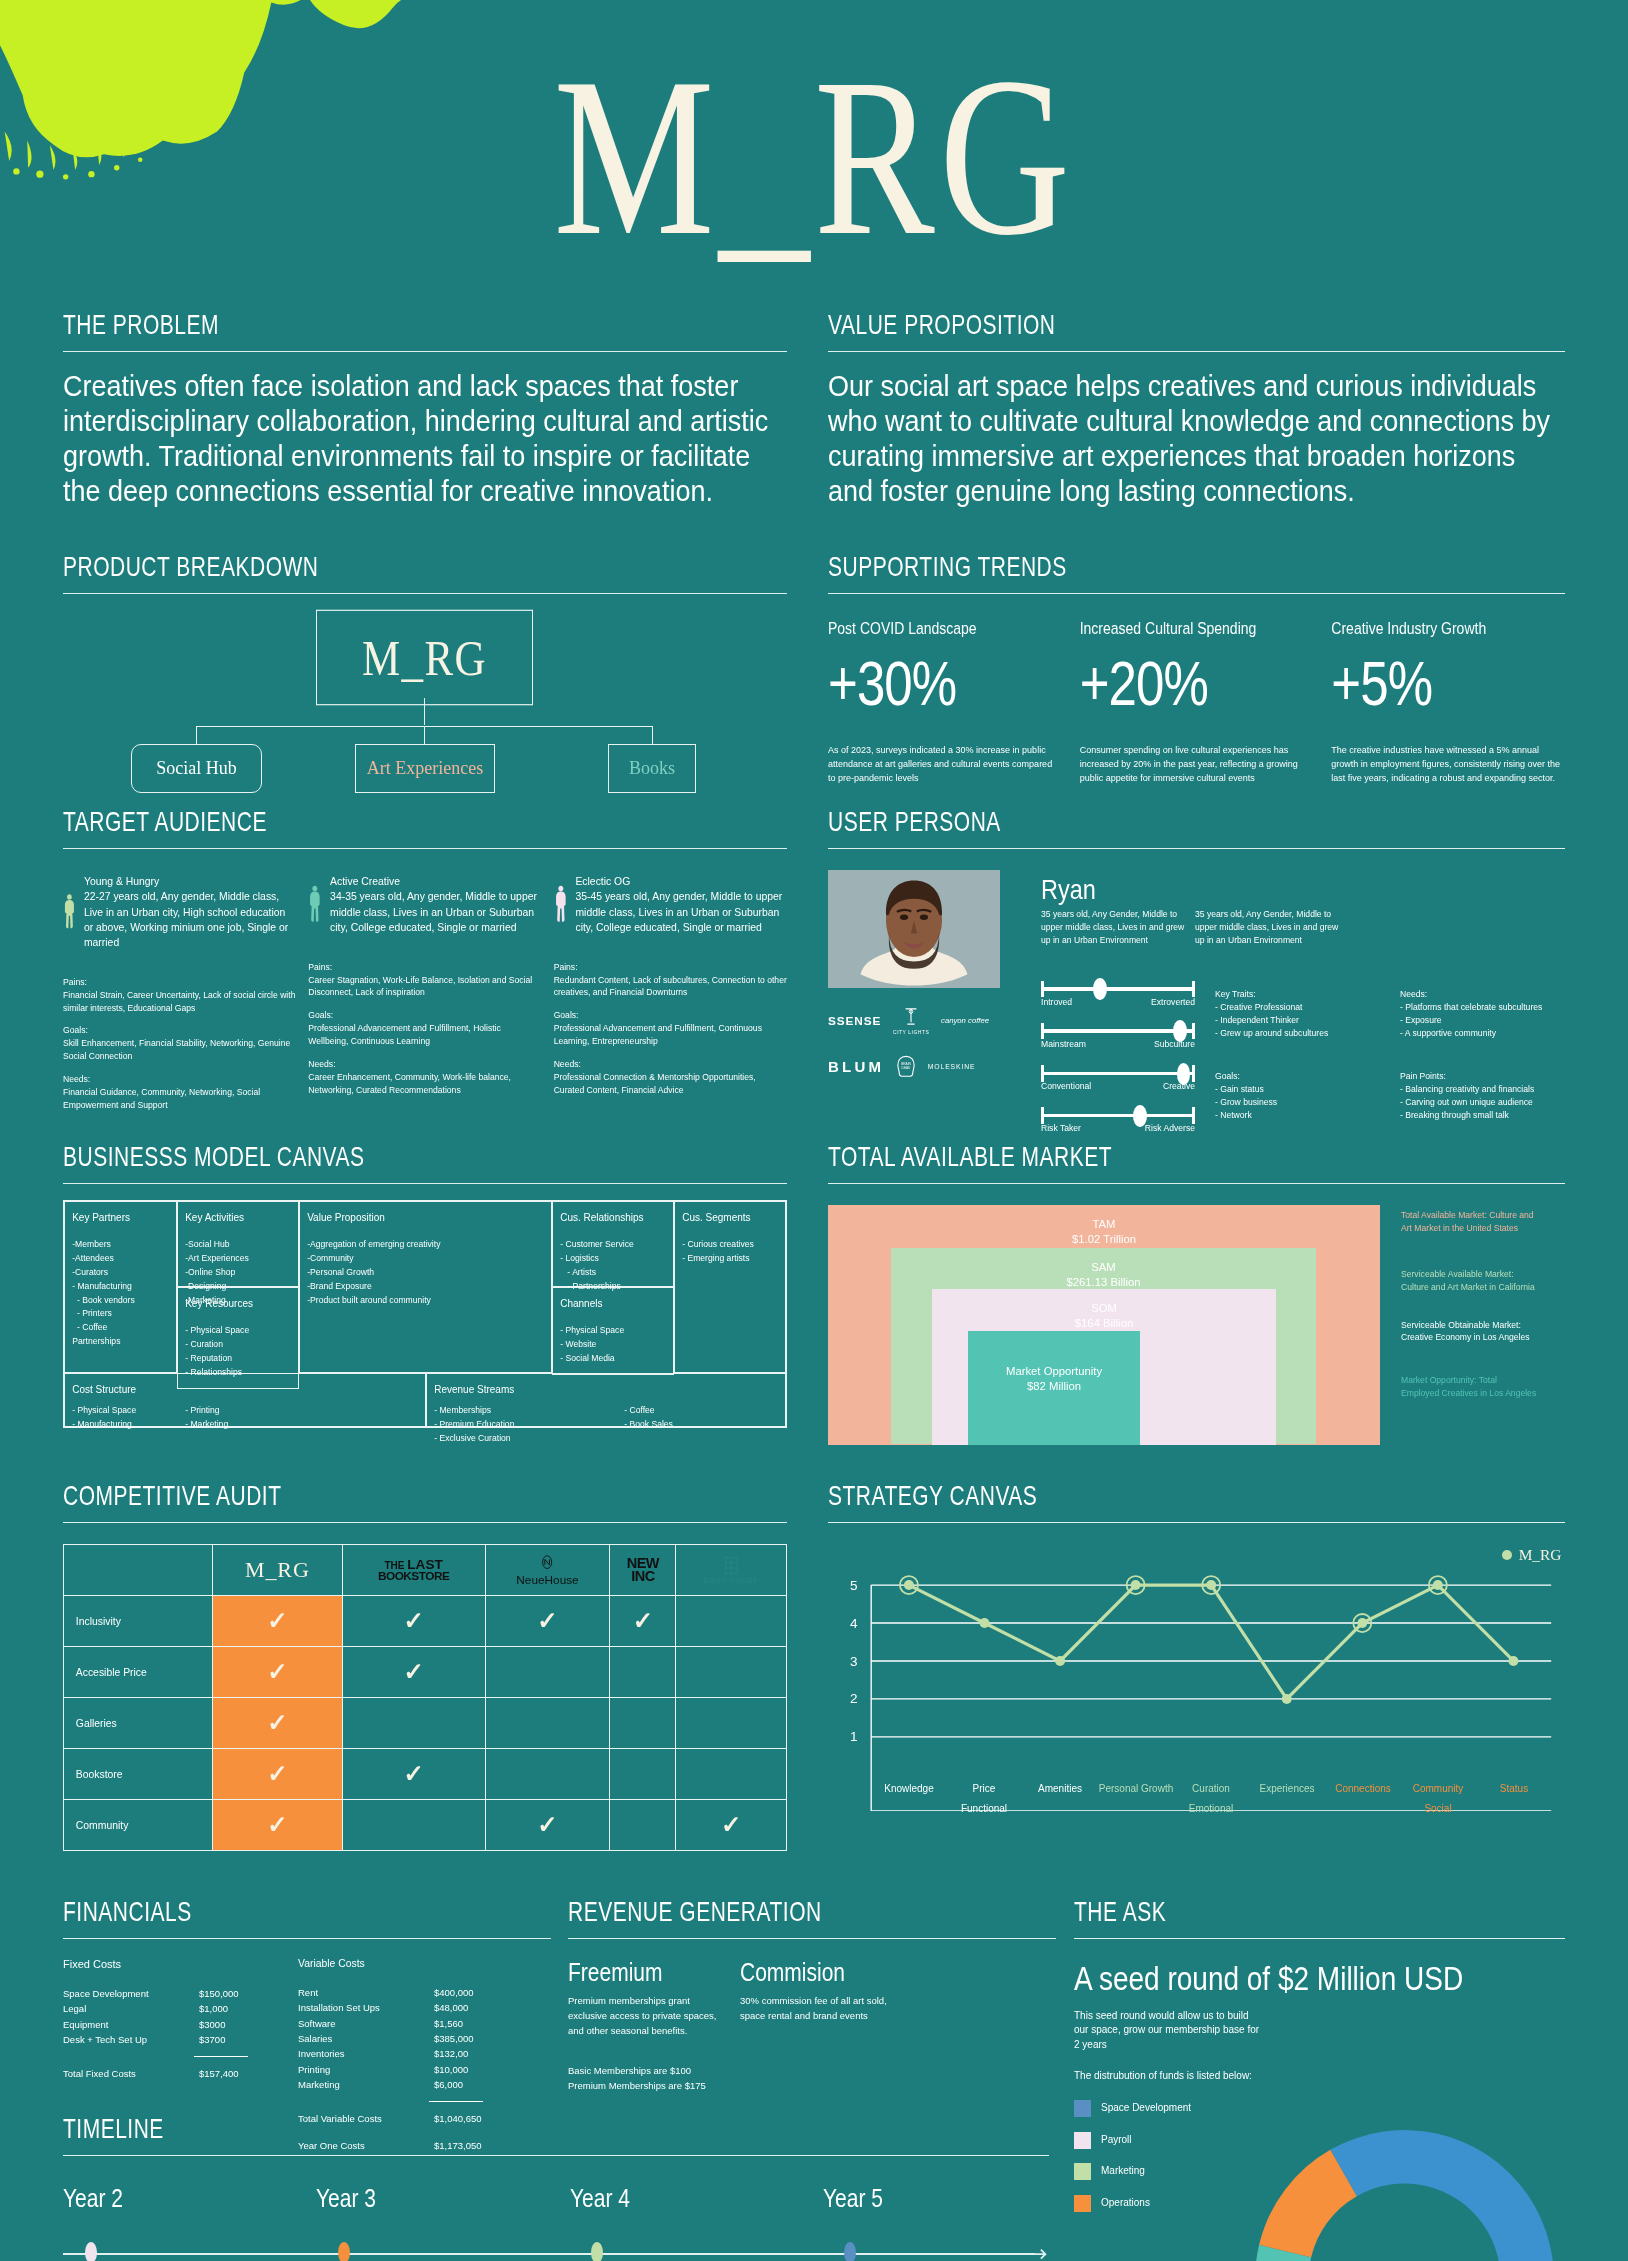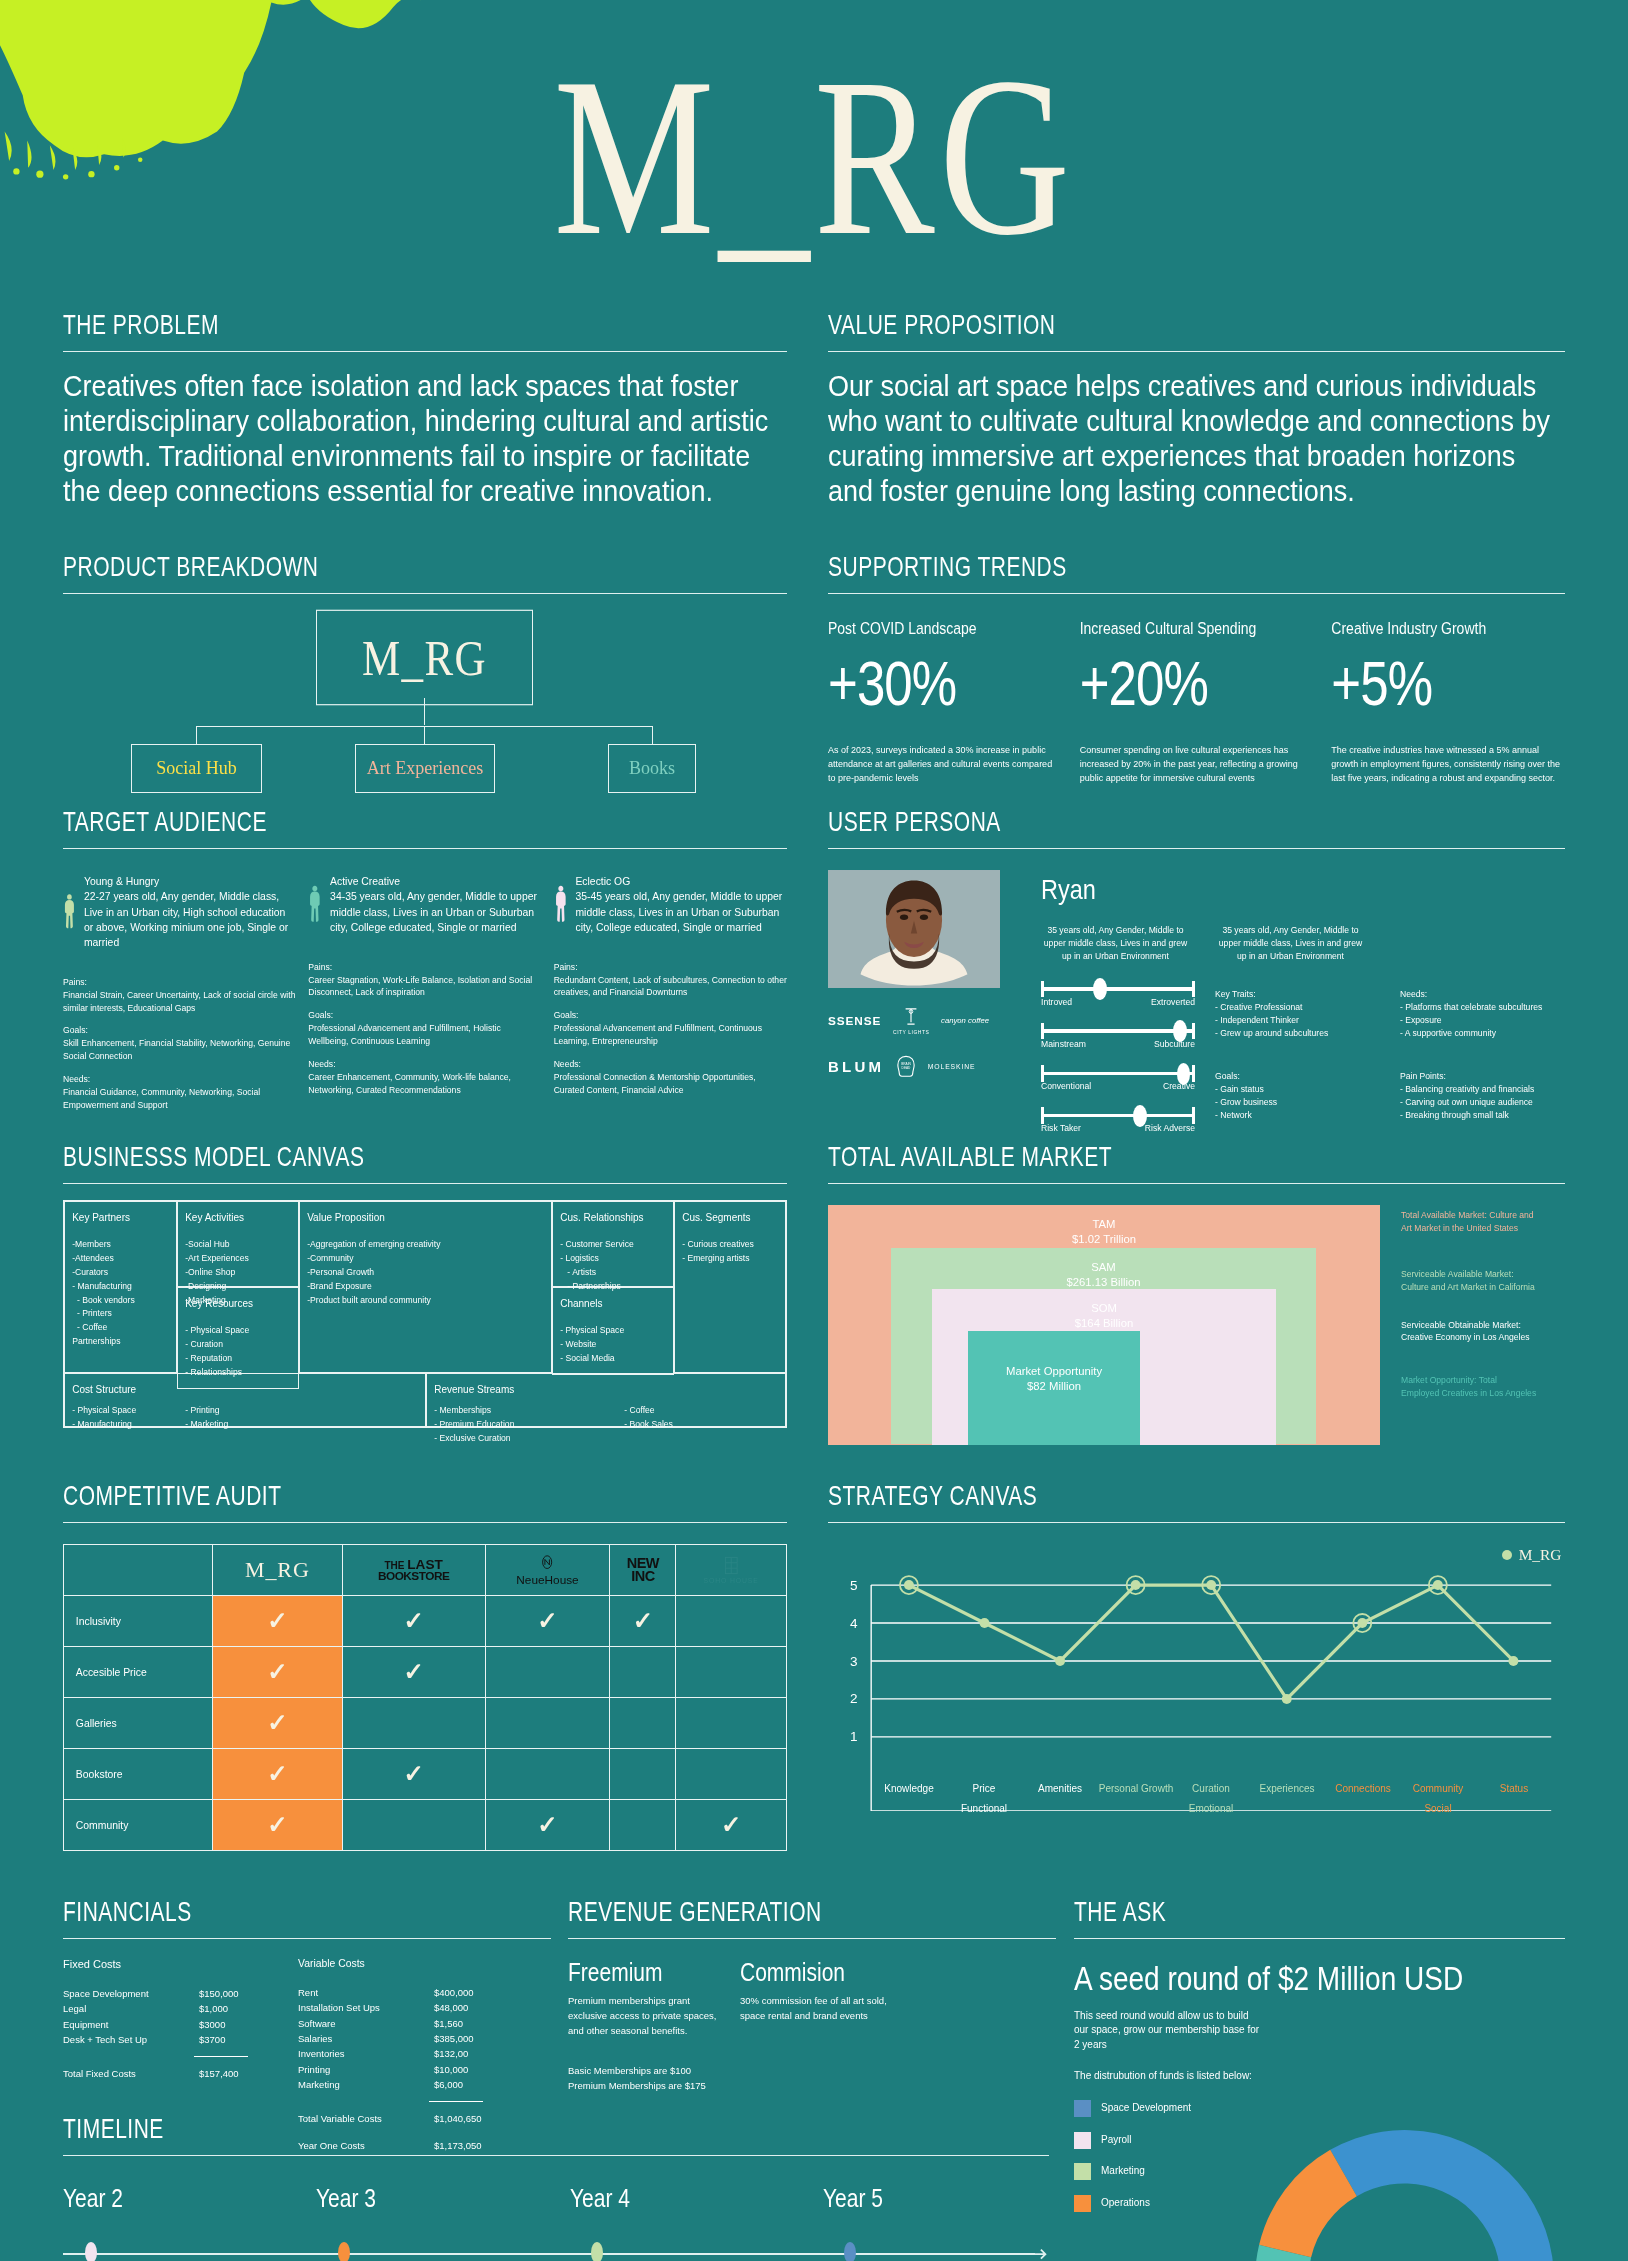--- a/index.html
+++ b/index.html
@@ -34,21 +34,21 @@
     font-size:27px; line-height:1.16; color:#ffffff;
     transform:scaleY(1.12); transform-origin:left top;
   }
   .sml { font-size:10px; line-height:1.45; }
   .xsml { font-size:8.6px; line-height:1.5; }
   
   .pb-box { border:0.9px solid #e8f3f2; display:flex; align-items:center; justify-content:center;
             font-family:"Liberation Serif",serif; }
   .pb-root { width:217px; height:81px; font-size:43px; color:#f7f2e2; letter-spacing:1.4px; transform:scaleY(1.18);}
   .pb-leaf { height:49px; font-size:18px; display:flex; align-items:center; justify-content:center; }
-  .leaf-a { color:#fde047; } .leaf-b { color:#f2b49a; } .leaf-c { color:#7fd0c0; }
+  .leaf-a { color:#ffffff;border-radius:10px; } .leaf-b { color:#f2b49a; } .leaf-c { color:#7fd0c0; }
   .connector { position:absolute; background:#e8f3f2; }
   
   .trend-label { font-size:14px; margin-bottom:11px; transform:scaleY(1.18); transform-origin:left top;}
   .trend-num { font-size:51px; font-weight:400; letter-spacing:-0.9px; transform:scaleY(1.25); transform-origin:left top;
                font-family:"Liberation Sans Narrow","Liberation Sans",sans-serif; }
   .trend-desc { font-size:9px; line-height:1.55; margin-top:39px; }
   
   .silh { width:39px; }
   .pa-name { font-size:10.4px; line-height:1.45; }
   .pa-block { font-size:8.6px; line-height:1.5; }
@@ -268,21 +268,21 @@
           <path d="M22 3C10 3 4 12 4 22c0 8 3 12 3 18 0 4 2 7 6 7h18c4 0 6-3 6-7 0-6 3-10 3-18C40 12 34 3 22 3z" fill="none" stroke="#fff" stroke-width="2.4"></path>
           <text x="22" y="22" font-size="7" fill="#fff" text-anchor="middle" font-family="Liberation Sans, sans-serif">BRAIN</text>
           <text x="22" y="31" font-size="7" fill="#fff" text-anchor="middle" font-family="Liberation Sans, sans-serif">DEAD</text>
         </svg>
         <div style="font-size:6.8px; letter-spacing:0.9px;">MOLESKINE</div>
       </div>
     </div>
 
     <div style="position:absolute; left:213px; top:4.5px; width:525px;">
       <div style="font-size:23.5px; transform:scaleY(1.15); transform-origin:left top; font-family:'Liberation Sans Narrow','Liberation Sans',sans-serif;">Ryan</div>
-      <div style="display:flex; gap:26px; margin-top:22px;text-align:center;">
+      <div style="display:flex; gap:5px; margin-top:6px;">
         <div class="xsml" style="width:149px;">35 years old, Any Gender, Middle to upper middle class, Lives in and grew up in an Urban Environment</div>
         <div class="xsml" style="width:149px;">35 years old, Any Gender, Middle to upper middle class, Lives in and grew up in an Urban Environment</div>
       </div>
     </div>
 
     <div style="position:absolute; left:213px; top:117px; width:154px;">
       <div style="margin-bottom:22.6px;">
         <div class="slider-track">
             <div class="knob" style="left:34%;"></div>
           </div>

